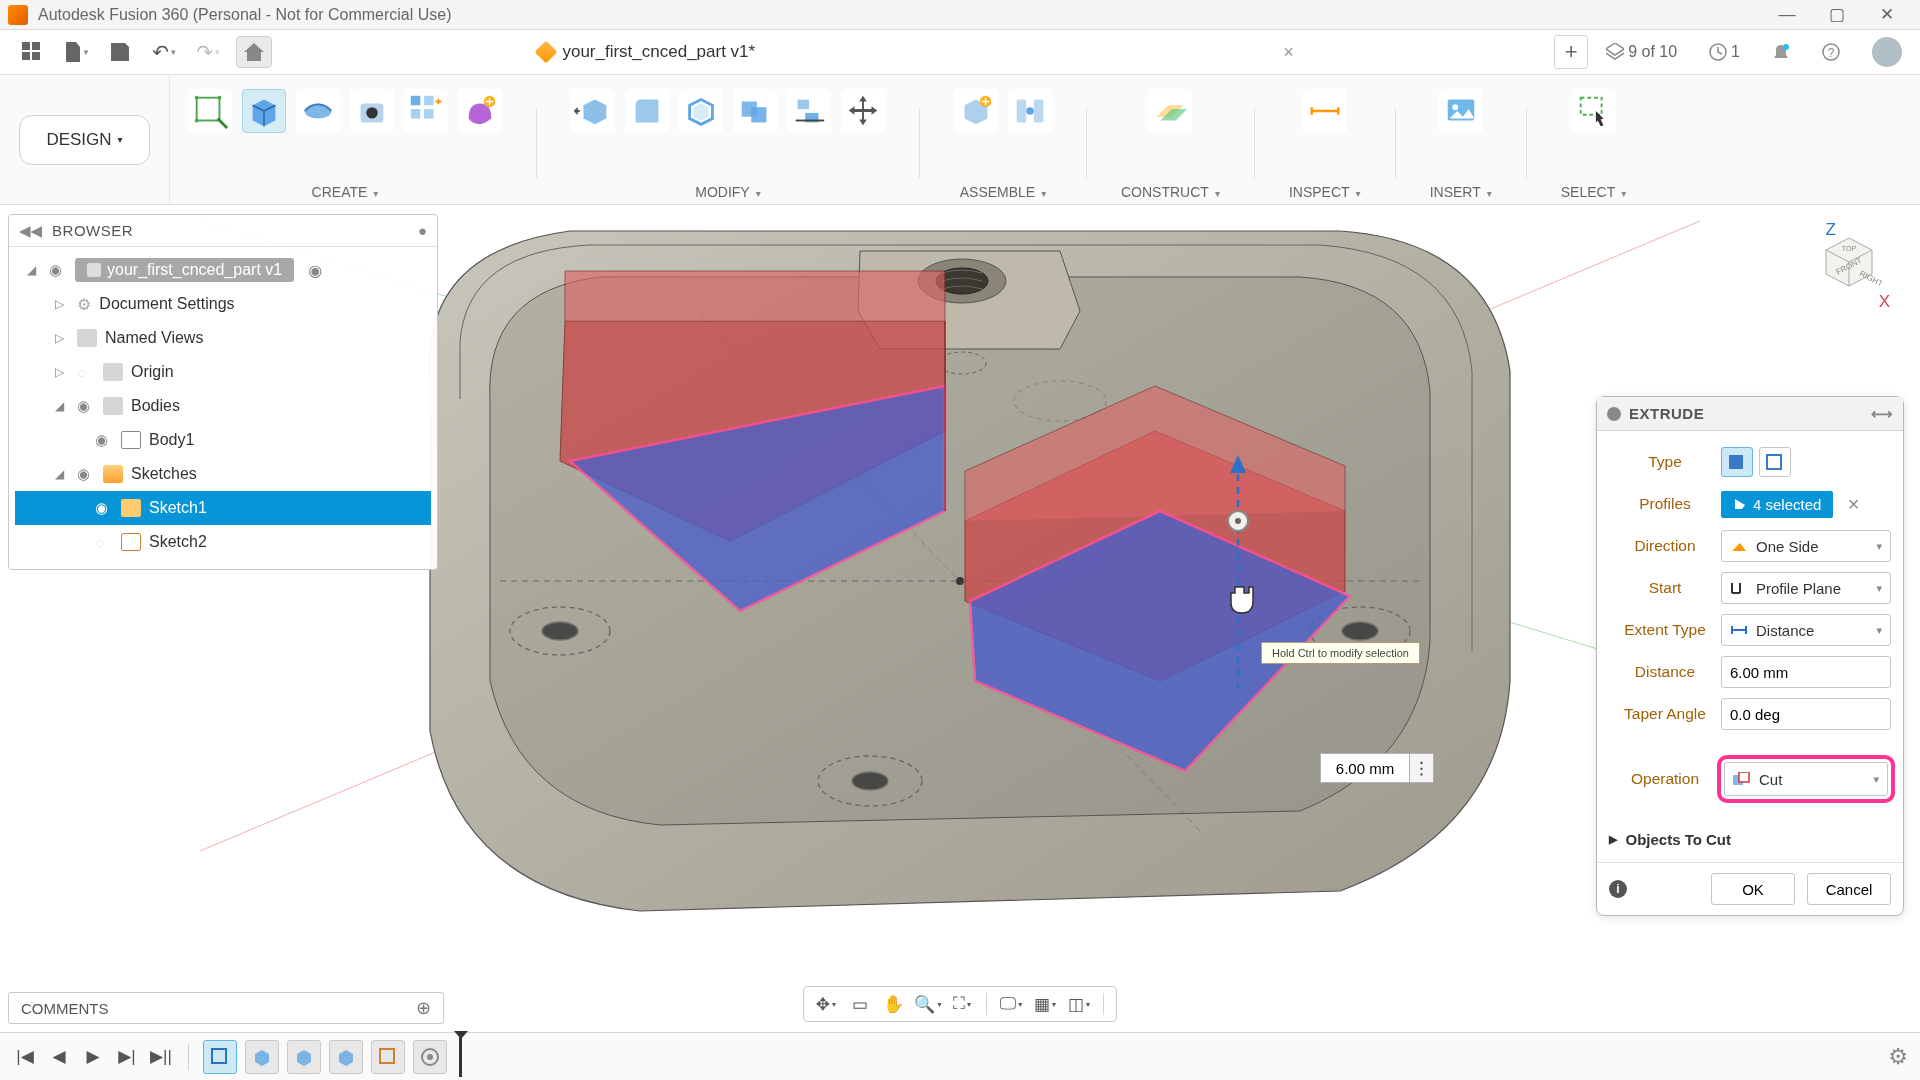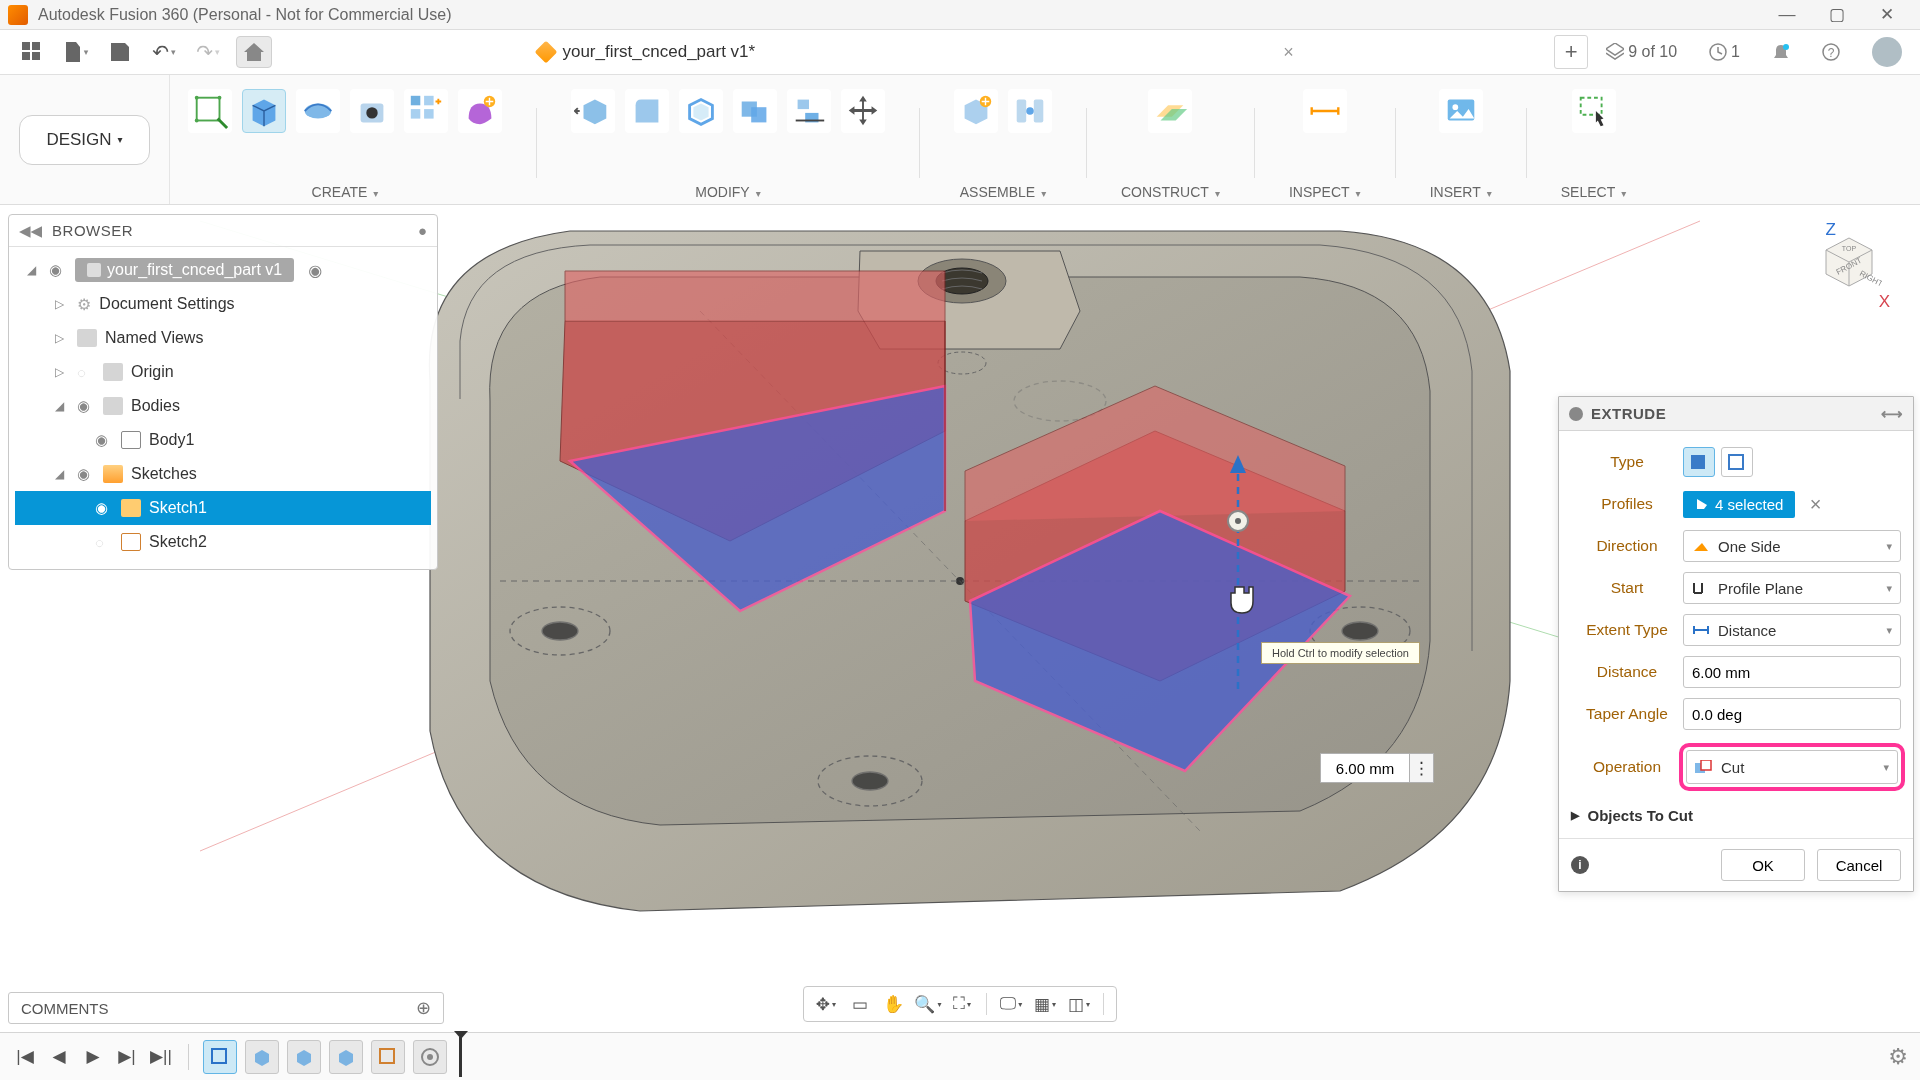--- a/index.html
+++ b/index.html
@@ -71,38 +71,38 @@
 
 
 .canvas-tooltip { position:absolute; background:#fffff0; border:1px solid #b0a070; padding:4px 10px; font-size:11px; color:#444; }
 
 
 .dim-input-float { position:absolute; display:flex; align-items:center; }
 .dim-input-float input { width: 90px; height: 30px; border:1px solid #b0b0b0; text-align:center; font-size:15px; background:#fff; }
 .dim-input-float .dim-menu { width:24px; height:30px; border:1px solid #b0b0b0; border-left:none; display:flex; align-items:center; justify-content:center; background:#f4f4f4; }
 
 
-.extrude-panel { position:absolute; top: 396px; right: 6px; width: 356px; background:#fff; border:1px solid #b8b8b8; border-radius:1px; box-shadow: 0 2px 8px rgba(0,0,0,0.12); }
+.extrude-panel { position:absolute; top: 396px; right: 16px; width: 308px; background:#fff; border:1px solid #b8b8b8; border-radius:8px; box-shadow: 0 2px 8px rgba(0,0,0,0.12); }
 .extrude-header { height: 34px; background:#f2f2f2; border-bottom:1px solid #d5d5d5; display:flex; align-items:center; padding:0 10px; font-size:15px; font-weight:600; letter-spacing:0.5px; color:#555;}
 .extrude-header .eh-icon { width:14px;height:14px;border-radius:50%;background:#888;margin-right:8px;}
 .extrude-header .eh-expand { margin-left:auto; color:#888; }
 .ex-body { padding: 10px 12px; }
 .ex-row { display:flex; align-items:center; height: 42px; font-size:15.5px; }
 .ex-row .ex-label { width: 112px; color:#a16207;text-align:center; }
 .ex-row .ex-control { flex:1; }
 .type-toggle { display:flex; gap:6px; }
 .type-toggle .tt { width:32px; height:30px; border:1px solid #c5c5c5; border-radius:3px; background:#fff; display:flex; align-items:center; justify-content:center; font-size:16px; cursor:pointer;}
 .type-toggle .tt.active { background:#cde9f6; border-color:#62b5e5; }
 .profile-chip { background:#0696D7; color:#fff; padding:5px 12px; border-radius:2px; display:inline-flex; align-items:center; gap:6px; font-size:15px;}
 .profile-x { font-size:20px; color:#888; margin-left:10px; cursor:pointer; }
 .ex-select { width:100%; height:32px; border:1px solid #c5c5c5; border-radius:3px; background:#fff; display:flex; align-items:center; padding:0 8px; font-size:15px; gap:8px; position:relative;}
 .ex-select::after { content:"▾"; position:absolute; right:8px; color:#888; font-size:11px;}
 .ex-select .sel-icon { width:18px; height:14px; }
 .ex-input { width:100%; height:32px; border:1px solid #c5c5c5; border-radius:3px; padding:0 8px; font-size:15px; }
-.ex-operation-highlight { border: 4px solid #ff3396; border-radius: 10px; padding: 3px; margin: 2px -4px; }
+.ex-operation-highlight { border: 4px solid #ff3396; border-radius: 10px; padding: 3px; margin: 14px -4px; }
 .ex-operation-highlight .ex-select { height: 34px;}
 .objects-row { display:flex; align-items:center; gap:8px; padding: 8px 0 4px 0; font-weight:600; font-size:15px;}
 .objects-row .tri { font-size:11px; }
 .ex-footer { display:flex; align-items:center; justify-content:flex-end; gap:12px; padding: 10px 12px; border-top:1px solid #e0e0e0; }
 .ex-footer .info-i { margin-right:auto; width:18px;height:18px;border-radius:50%;background:#555;color:#fff;display:flex;align-items:center;justify-content:center;font-size:12px;font-weight:bold;}
 .ex-footer button { width: 84px; height: 32px; border:1px solid #c5c5c5; background:#fff; border-radius:3px; font-size:15px; cursor:pointer; }
 
 
 .navbar-canvas { position:absolute; left:50%; transform:translateX(-50%); bottom: 58px; height: 36px; background:#fff; border:1px solid #c8c8c8; border-radius:4px; display:flex; align-items:center; padding:0 8px; gap:6px;}
 .navbar-canvas .nbtn { width:28px; height:28px; display:flex; align-items:center; justify-content:center; color:#555; font-size:17px; cursor:pointer;}

